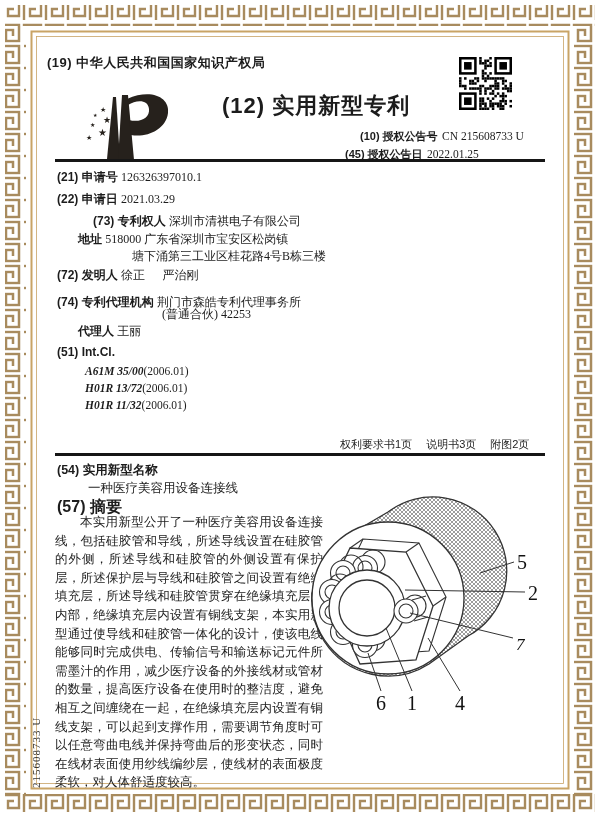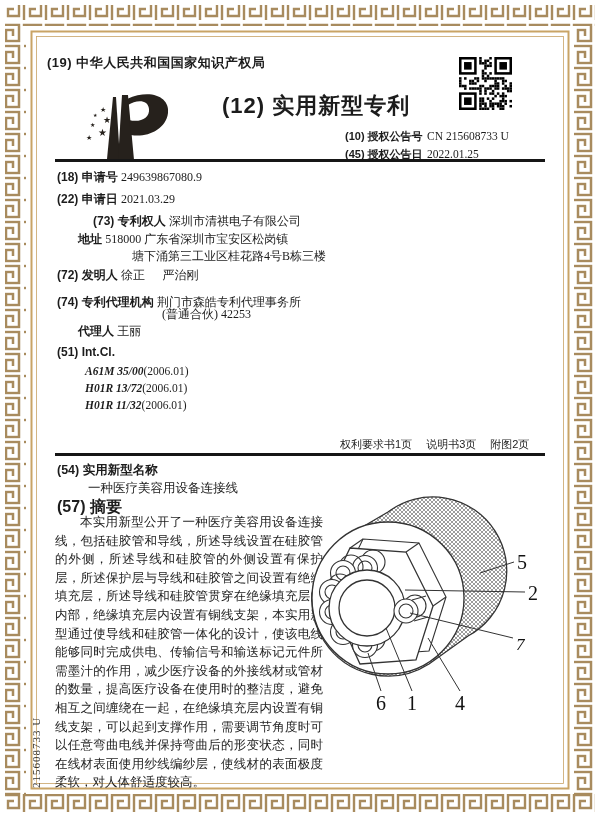--- a/index.html
+++ b/index.html
@@ -8,21 +8,21 @@
   .abs { position:absolute; }
   .lbl { font-weight:bold; font-family:"Liberation Sans",sans-serif; }
   .val { font-family:"Liberation Serif",serif; }
   .nowrap { white-space:nowrap; }
 
   #border-svg { position:absolute; left:0; top:0; }
 
   .office-line { left:47px; top:54px; font-size:13px; font-weight:bold; letter-spacing:0.5px; }
   .doc-type { left:222px; top:91px; font-size:22px; font-weight:bold; letter-spacing:1px; }
   #qr-code { left:459px; top:57px; }
-  .pub-line1 { left:345px; top:126px; }
+  .pub-line1 { left:360px; top:126px; }
   .pub-line2 { left:345px; top:144px; }
   .pub-line1 .lbl, .pub-line2 .lbl { font-size:11px; }
   .pub-line1 .val, .pub-line2 .val { font-size:11.5px; }
 
   .rule1 { left:55px; top:159px; width:490px; height:2.5px; background:#161616; }
   .rule2 { left:55px; top:453px; width:490px; height:3px; background:#161616; }
 
   .row { white-space:nowrap; font-size:12px; }
   .row .lbl { font-size:12px; }
   .row .val { font-size:12px; }
@@ -237,22 +237,22 @@
   <span class="val">CN 215608733 U</span>
 </div>
 <div class="abs pub-line2 nowrap">
   <span class="lbl">(45) 授权公告日</span>
   <span class="val">2022.01.25</span>
 </div>
 
 <div class="abs rule1"></div>
 
 <div class="abs row r-appno">
-  <span class="lbl">(18) 申请号</span>
-  <span class="val">249639867080.9</span>
+  <span class="lbl">(21) 申请号</span>
+  <span class="val">126326397010.1</span>
 </div>
 <div class="abs row r-appdate">
   <span class="lbl">(22) 申请日</span>
   <span class="val">2021.03.29</span>
 </div>
 <div class="abs row r-patentee">
   <span class="lbl">(73) 专利权人</span>
   <span class="val">深圳市清祺电子有限公司</span>
 </div>
 <div class="abs row r-addr1">

